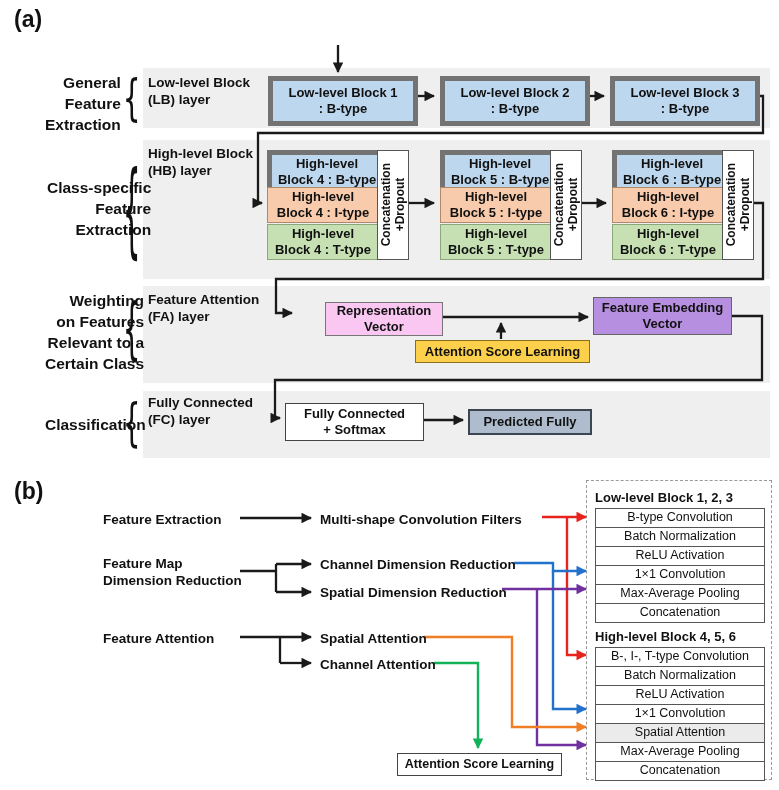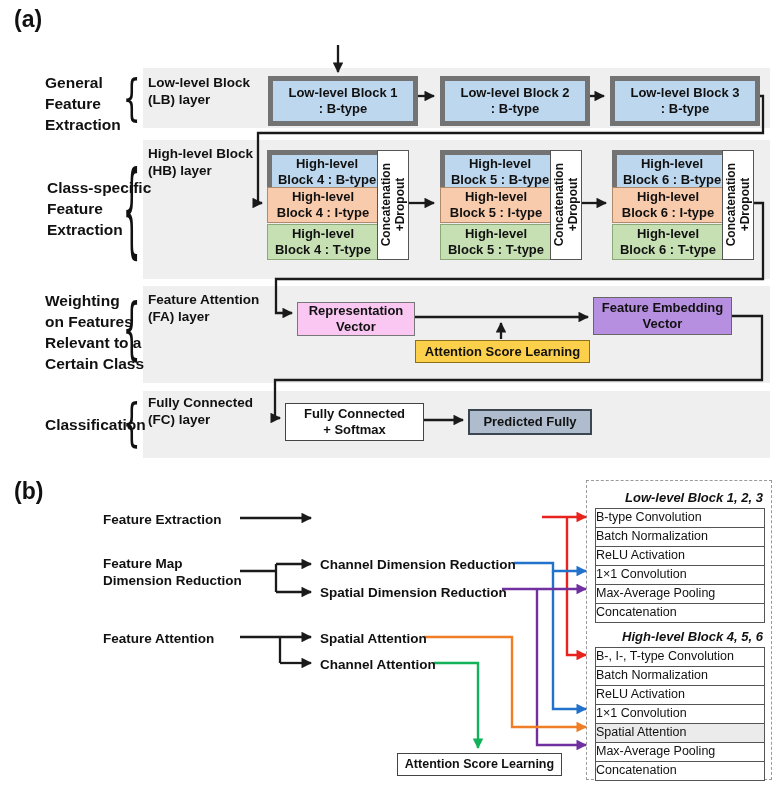--- a/index.html
+++ b/index.html
@@ -1,41 +1,41 @@
 <!DOCTYPE html>
 <html style="--red: #e8231d; --blue: #2272cc; --purple: #7030a0; --orange: #f07e26; --green: #12b25a; --steel: #aebccd; --light_blue: #bdd7ee; --light_orange: #f8cbad; --light_green: #c6e0b4; --pink: #f9c7f2; --violet: #b78fe0; --gold: #fcd04b; --band: #efefef; --row_highlight: #ebebeb;"><head>
 <meta charset="utf-8">
 <style>
   html,body{margin:0;padding:0;background:#fff;}
   #stage{position:relative;width:779px;height:790px;background:#fff;overflow:hidden;
          font-family:"Liberation Sans",sans-serif;color:#111;}
   .pl{position:absolute;font-size:23px;font-weight:bold;}
   .band{position:absolute;background:var(--band);z-index:0;}
   svg.wires{position:absolute;left:0;top:0;z-index:2;pointer-events:none;}
-  .glabel{position:absolute;font-size:15.5px;font-weight:bold;line-height:21px;white-space:pre-line;z-index:3;}
+  .glabel{position:absolute;font-size:15.5px;font-weight:bold;line-height:21px;white-space:pre-line;z-index:3;text-align:right;}
   .llabel{position:absolute;font-size:13.5px;font-weight:bold;line-height:17px;white-space:pre-line;z-index:3;}
   .brace{position:absolute;font-size:40px;line-height:50px;font-weight:400;z-index:3;
          font-family:"DejaVu Sans",sans-serif;transform-origin:center;}
   .bx{position:absolute;display:flex;align-items:center;justify-content:center;text-align:center;
       font-size:13px;font-weight:bold;line-height:1.2;white-space:pre-line;z-index:3;background:#fff;
       border:1px solid #555;}
   .steel{background:var(--steel);border:2px solid #3c4650;}
   .lblue{background:var(--light_blue);border:5px solid #737373;}
   .lorange{background:var(--light_orange);border:1px solid #b08968;}
   .lgreen{background:var(--light_green);border:1px solid #8aa878;}
-  .pink{background:var(--pink);border:1px solid #777;}
+  .pink{background:var(--pink);border:1px solid #777;margin-left:28px;}
   .violet{background:var(--violet);border:1px solid #666;}
   .gold{background:var(--gold);border:1.5px solid #8a701c;}
   .white{background:#fff;border:1.5px solid #444;}
   .vtext{writing-mode:vertical-rl;transform:rotate(180deg);font-size:12px;line-height:1.2;}
   .blabel{position:absolute;font-size:13.5px;font-weight:bold;line-height:17px;white-space:pre-line;z-index:3;}
   .dashedbox{position:absolute;border:1.5px dashed #9a9a9a;z-index:1;}
-  .ttl{position:absolute;font-size:13px;font-weight:bold;text-align:right;z-index:3;font-style:italic;}
+  .ttl{position:absolute;font-size:13px;font-weight:bold;text-align:left;z-index:3;}
   .tbl{position:absolute;border:1.5px solid #555;background:#fff;z-index:3;}
-  .trow{height:18px;line-height:17px;font-size:12.5px;text-align:left;border-top:1px solid #555;background:#fff;}
+  .trow{height:18px;line-height:17px;font-size:12.5px;text-align:center;border-top:1px solid #555;background:#fff;}
   .trow:first-child{border-top:none;}
   .trow.hl{background:var(--row_highlight);}
   .ln{fill:none;stroke:#1a1a1a;stroke-width:2.3;}
   .lnc{fill:none;stroke-width:2.4;}
   .c-red{stroke:var(--red);}  .c-blue{stroke:var(--blue);}  .c-purple{stroke:var(--purple);}
   .c-orange{stroke:var(--orange);}  .c-green{stroke:var(--green);}
   .mk-black{fill:#1a1a1a;} .mk-red{fill:var(--red);} .mk-blue{fill:var(--blue);}
   .mk-purple{fill:var(--purple);} .mk-orange{fill:var(--orange);} .mk-green{fill:var(--green);}
 </style>
 </head>
@@ -174,20 +174,21 @@
 + Softmax</div>
   <div class="bx steel" style="left:468px;top:409px;width:120px;height:22px">Predicted Fully</div>
 
   <div class="pl" style="left:14px;top:478px">(b)</div>
 
   <div class="blabel" style="left:103px;top:511px">Feature Extraction</div>
   <div class="blabel" style="left:103px;top:555px">Feature Map
 Dimension Reduction</div>
   <div class="blabel" style="left:103px;top:630px">Feature Attention</div>
 
+  <div class="blabel" style="left:320px;top:511px">Multi-shape Convolution Filters</div>
   <div class="blabel" style="left:320px;top:556px">Channel Dimension Reduction</div>
   <div class="blabel" style="left:320px;top:584px">Spatial Dimension Reduction</div>
   <div class="blabel" style="left:320px;top:630px">Spatial Attention</div>
   <div class="blabel" style="left:320px;top:656px">Channel Attention</div>
 
   <div class="bx white" style="left:397px;top:753px;width:163px;height:21px;font-size:12.5px">Attention Score Learning</div>
 
   <div class="dashedbox" style="left:586px;top:480px;width:184px;height:298px"></div>
 
   <div class="ttl" style="left:595px;top:490px;width:168px">Low-level Block 1, 2, 3</div>

